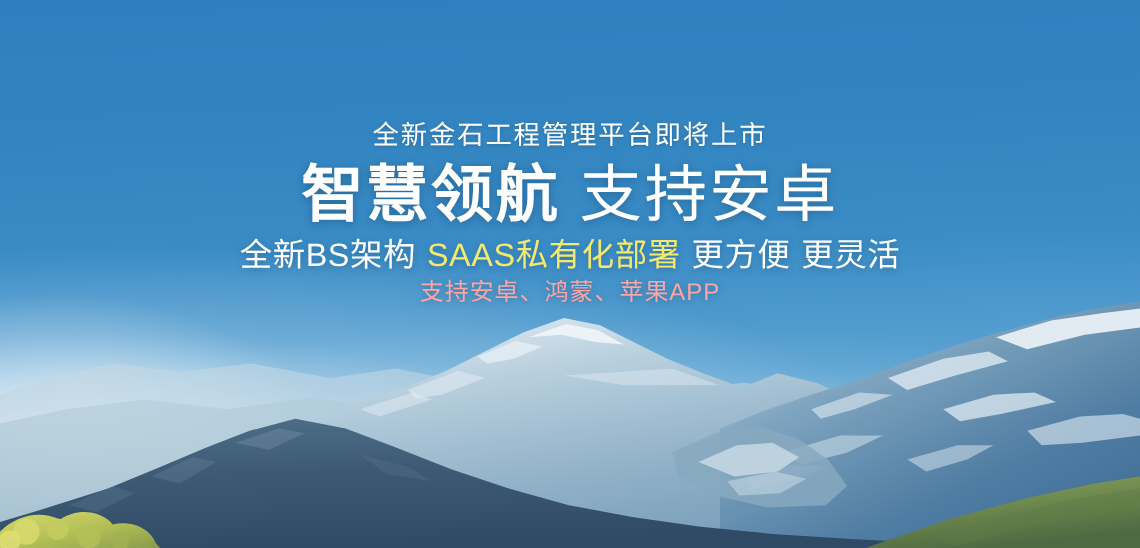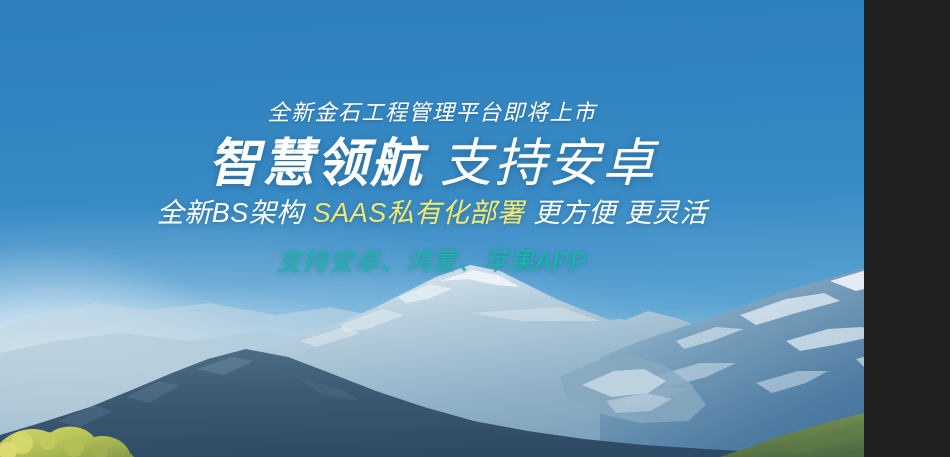--- a/index.html
+++ b/index.html
@@ -3,26 +3,25 @@
 <meta charset="utf-8">
 <title>Hero Banner</title>
 <style>
   html, body {
     margin: 0;
     padding: 0;
     background: #202020;
   }
   #banner {
     position: relative;
-    width: 864px;
+    width: 950px;
     height: 457px;
     overflow: hidden;
     font-family: "Liberation Sans", "DejaVu Sans", sans-serif;
     user-select: none;
-    font-style: italic;
   }
 
   
   .sky {
     position: absolute;
     inset: 0;
     background:
       radial-gradient(120% 75% at 12% 88%, rgba(255,255,255,0.95) 0%, rgba(255,255,255,0.55) 18%, rgba(255,255,255,0.18) 36%, rgba(255,255,255,0) 58%),
       radial-gradient(90% 60% at 52% 100%, rgba(226,242,250,0.75) 0%, rgba(226,242,250,0.18) 40%, rgba(226,242,250,0) 70%),
       linear-gradient(178deg, #2f7fbe 0%, #3284c0 22%, #3a8cc6 45%, #5ba3d2 68%, #9ec9e3 84%, #cfe4ef 94%, #e3eef4 100%);
@@ -80,26 +79,26 @@
     line-height: 1.3;
     margin: 4px 0 0 0;
     text-shadow: 0 1px 5px rgba(20,60,95,0.35);
     white-space: nowrap;
     text-align: center;
   }
   .subline .accent { color: #f3e96f; }
   .subline .sp { display: inline-block; width: 9px; }
 
   .subline2 {
-    font-size: 25px;
+    font-size: 20px;
     font-weight: 400;
-    color: #14b8a6;
+    color: #fca5a5;
     letter-spacing: 0.8px;
     line-height: 1.3;
-    margin: 14px 0 0 0;
+    margin: 0 0 0 0;
     text-shadow: 0 1px 5px rgba(20,60,95,0.35);
     white-space: nowrap;
   }
 </style>
 </head>
 <body>
 
 <div id="banner">
 
   <div class="sky"></div>

